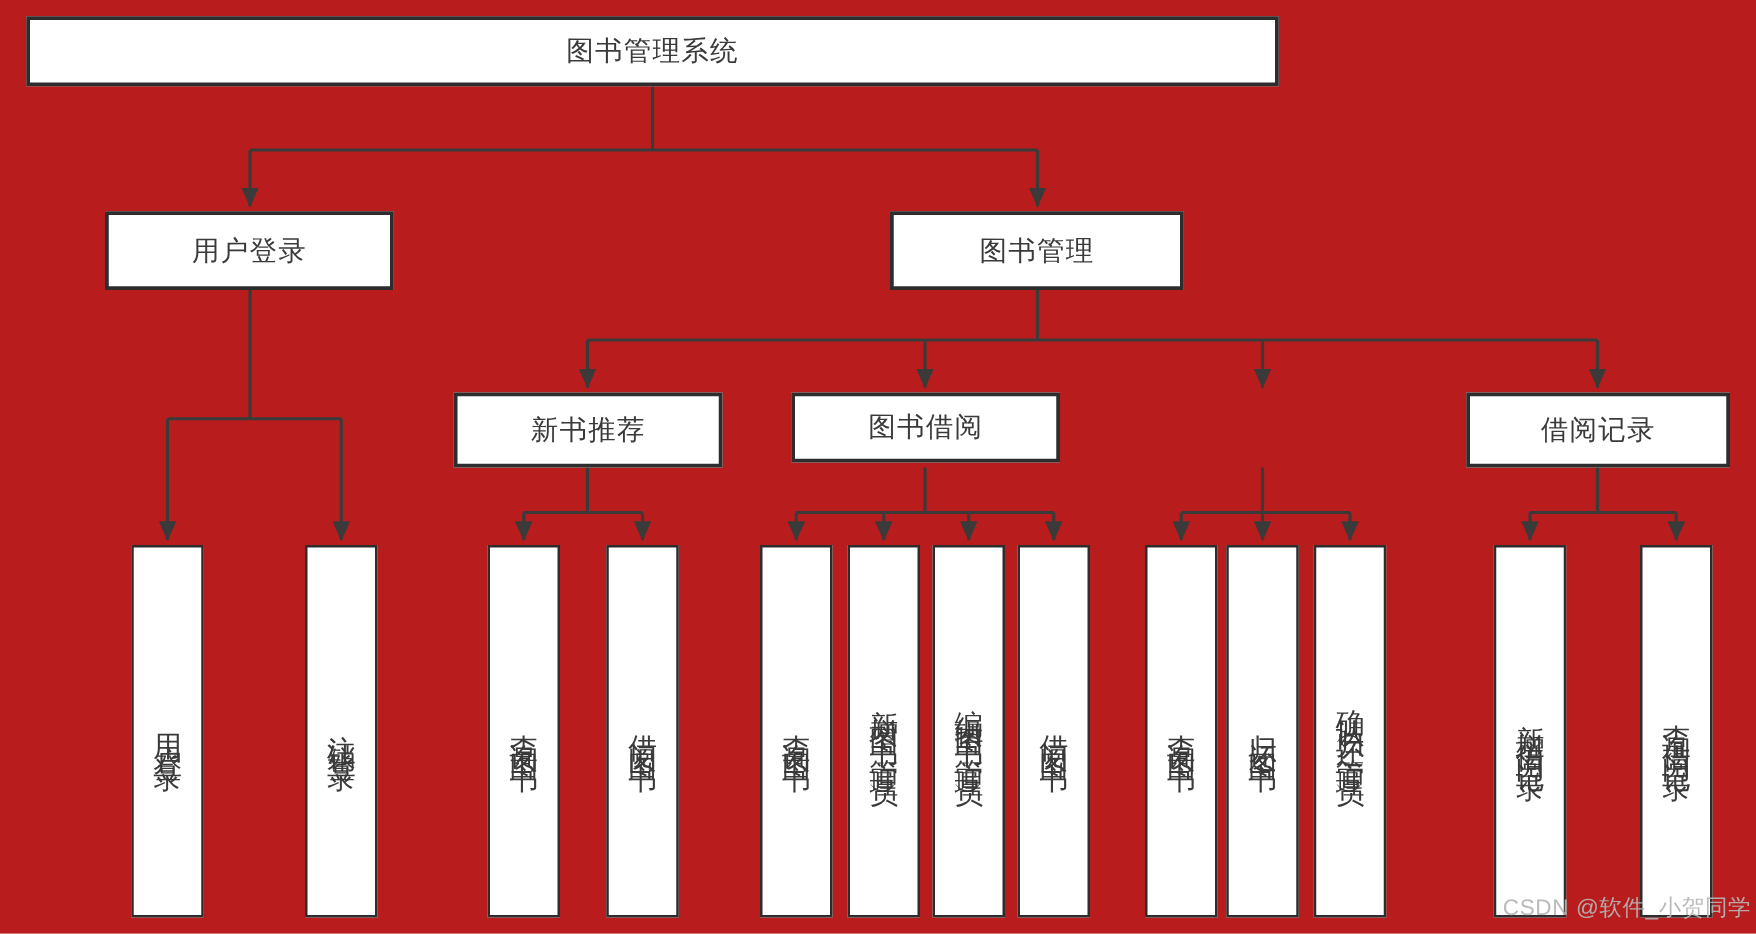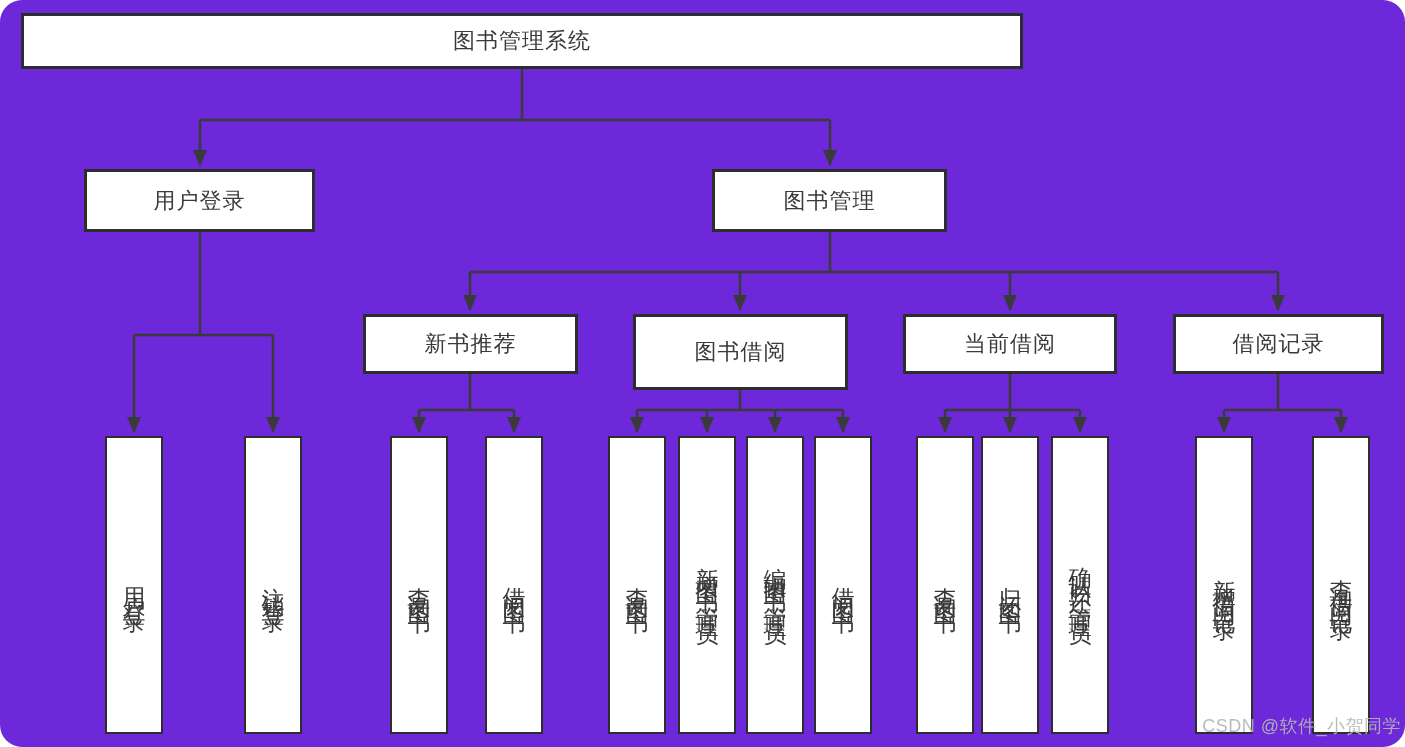--- a/index.html
+++ b/index.html
@@ -1,24 +1,23 @@
 <!DOCTYPE html>
 <html><head>
 <meta charset="utf-8">
 <style>
   html, body { margin: 0; padding: 0; background: #ffffff; }
   .canvas {
     position: relative;
     width: 1405px;
     height: 747px;
-    background: #6d28d9;
+    background: #b91c1c;
     font-family: "Liberation Sans", sans-serif;
     color: #3a3a3a;
     overflow: hidden;
-    border-radius: 22px;
   }
   .connectors {
     position: absolute;
     inset: 0;
     width: 1405px;
     height: 747px;
     pointer-events: none;
   }
   .node {
     position: absolute;
@@ -102,22 +101,21 @@
       <line x1="1341" y1="410" x2="1341" y2="432" marker-end="url(#arrow)"></line>
     </g>
   </svg>
 
   <div class="node h" style="left:21px; top:13px; width:1002px; height:56px">图书管理系统</div>
 
   <div class="node h" style="left:84px; top:169px; width:231px; height:63px">用户登录</div>
   <div class="node h" style="left:712px; top:169px; width:235px; height:63px">图书管理</div>
 
   <div class="node h" style="left:363px; top:314px; width:215px; height:60px">新书推荐</div>
-  <div class="node h" style="left:633px; top:314px; width:215px; height:76px">图书借阅</div>
-  <div class="node h" style="left:903px; top:314px; width:214px; height:60px">当前借阅</div>
+  <div class="node h" style="left:633px; top:314px; width:215px; height:56px">图书借阅</div>
   <div class="node h" style="left:1173px; top:314px; width:211px; height:60px">借阅记录</div>
 
   <div class="node v" style="left:105px; top:436px; width:58px; height:298px">用户登录</div>
   <div class="node v" style="left:244px; top:436px; width:58px; height:298px">注销登录</div>
 
   <div class="node v" style="left:390px; top:436px; width:58px; height:298px">查询图书</div>
   <div class="node v" style="left:485px; top:436px; width:58px; height:298px">借阅图书</div>
 
   <div class="node v" style="left:608px; top:436px; width:58px; height:298px">查询图书</div>
   <div class="node v" style="left:678px; top:436px; width:58px; height:298px">新增图书（管理员）</div>

